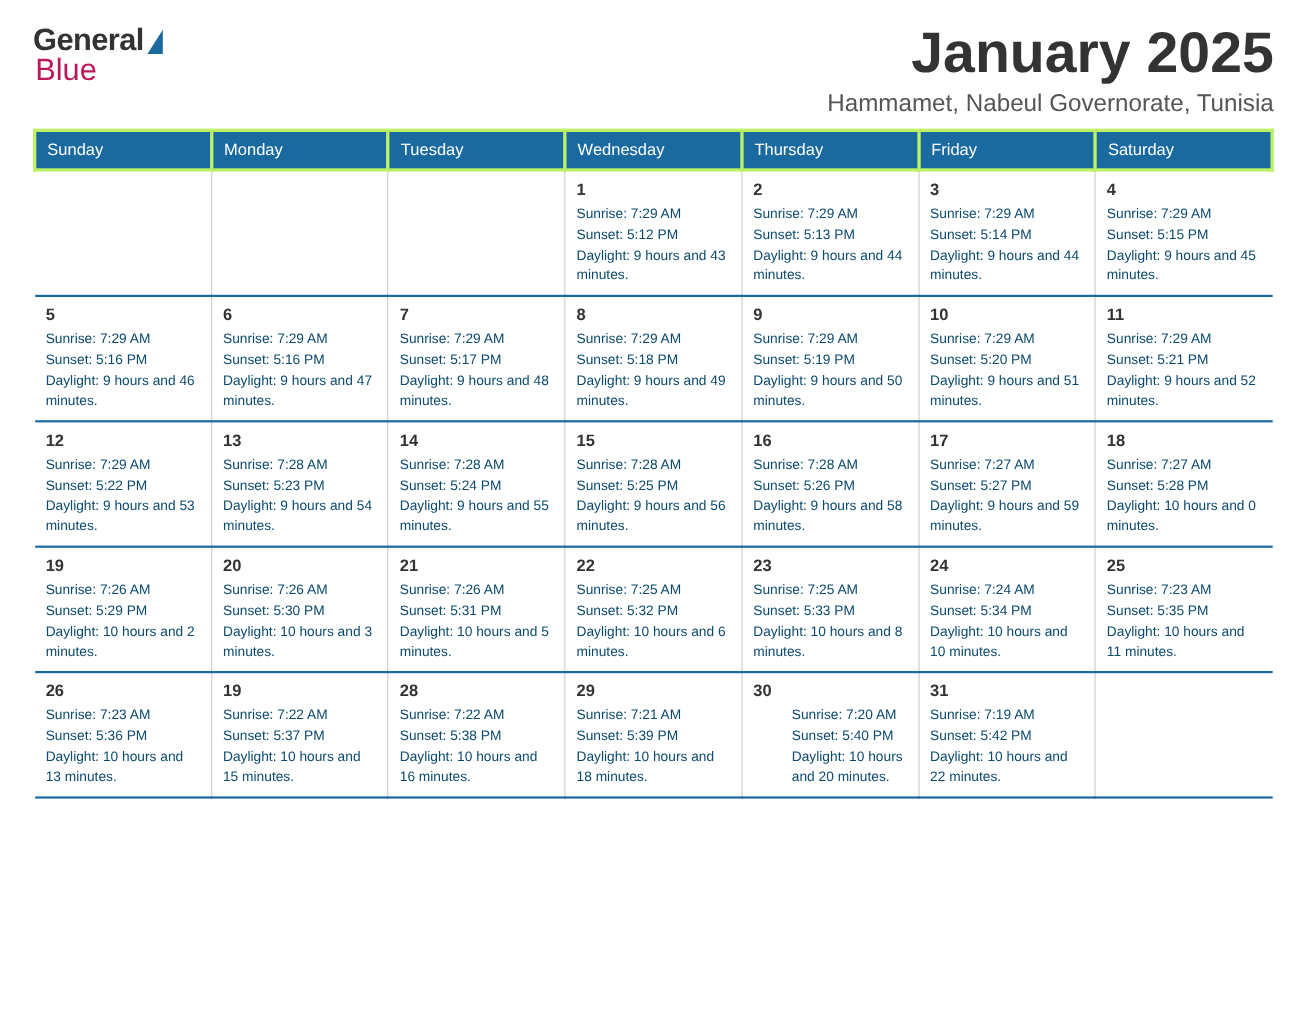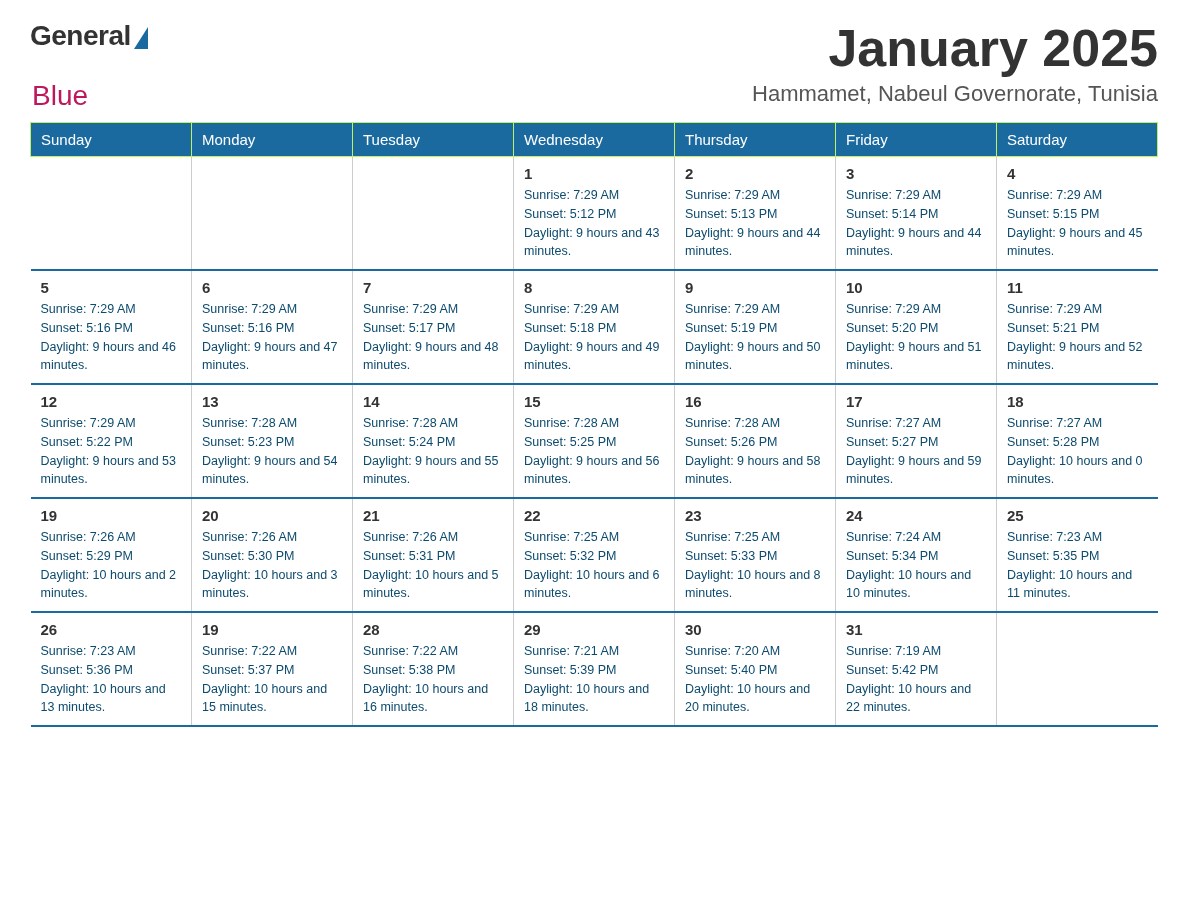--- a/index.html
+++ b/index.html
@@ -13,21 +13,20 @@
     .header {
       display: flex;
       justify-content: space-between;
       align-items: flex-start;
       margin-bottom: 10px;
     }
     .logo {
       display: flex;
       flex-direction: column;
       align-items: flex-start;
-      gap: 32px;
     }
     .logo-top {
       display: flex;
       align-items: center;
     }
     .logo-general {
       font-size: 28px;
       font-weight: bold;
       color: #333;
       letter-spacing: -0.5px;
@@ -69,21 +68,21 @@
     }
     .calendar thead tr {
       background-color: #1a6aa0;
     }
     .calendar thead th {
       color: #fff;
       font-size: 15px;
       font-weight: normal;
       padding: 8px 10px;
       text-align: left;
-      border: 1px solid #bef264;
+      border: 3px solid #bef264;
     }
     .calendar tbody tr {
       border-bottom: 2px solid #1a6aa0;
     }
     .calendar tbody td {
       vertical-align: top;
       padding: 8px 10px;
       font-size: 13px;
       color: #333;
       width: 14.28%;
@@ -318,21 +317,21 @@
 Daylight: 10 hours and 16 minutes.</div>
         </td>
         <td>
           <div class="day-number">29</div>
           <div class="day-info" style="white-space: pre-line;">Sunrise: 7:21 AM
 Sunset: 5:39 PM
 Daylight: 10 hours and 18 minutes.</div>
         </td>
         <td>
           <div class="day-number">30</div>
-          <div class="day-info" style="white-space: pre-line;">Sunrise: 7:20 AM
+          <div class="day-info" style="white-space: pre-line; margin-left: 35px;">Sunrise: 7:20 AM
 Sunset: 5:40 PM
 Daylight: 10 hours and 20 minutes.</div>
         </td>
         <td>
           <div class="day-number">31</div>
           <div class="day-info" style="white-space: pre-line;">Sunrise: 7:19 AM
 Sunset: 5:42 PM
 Daylight: 10 hours and 22 minutes.</div>
         </td>
         <td class="empty-cell"></td>

